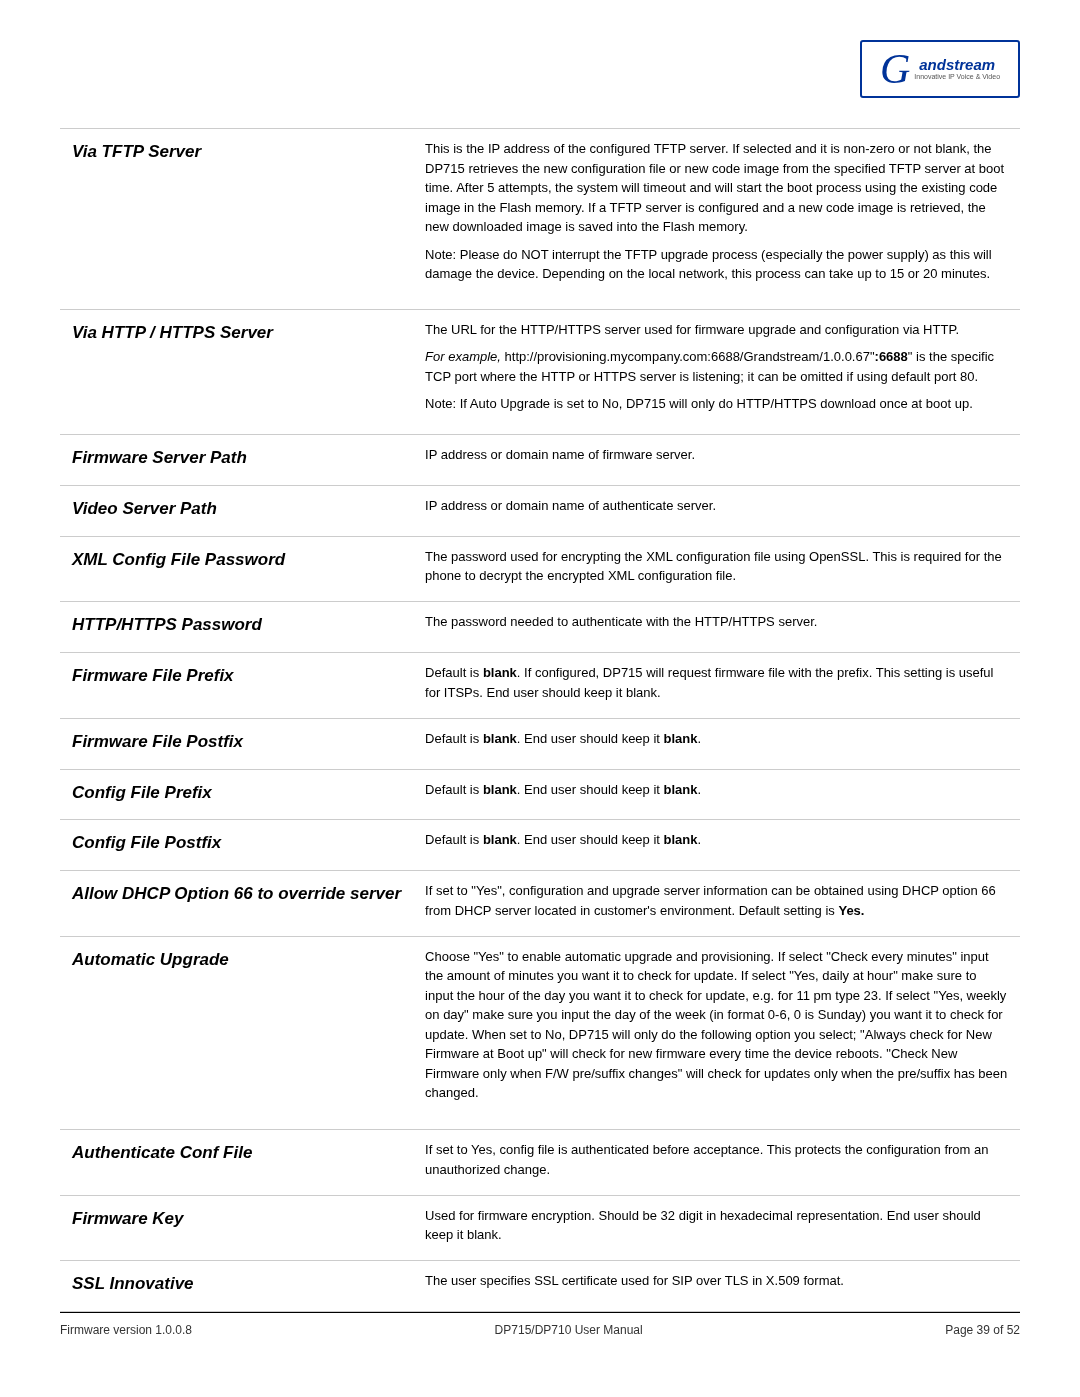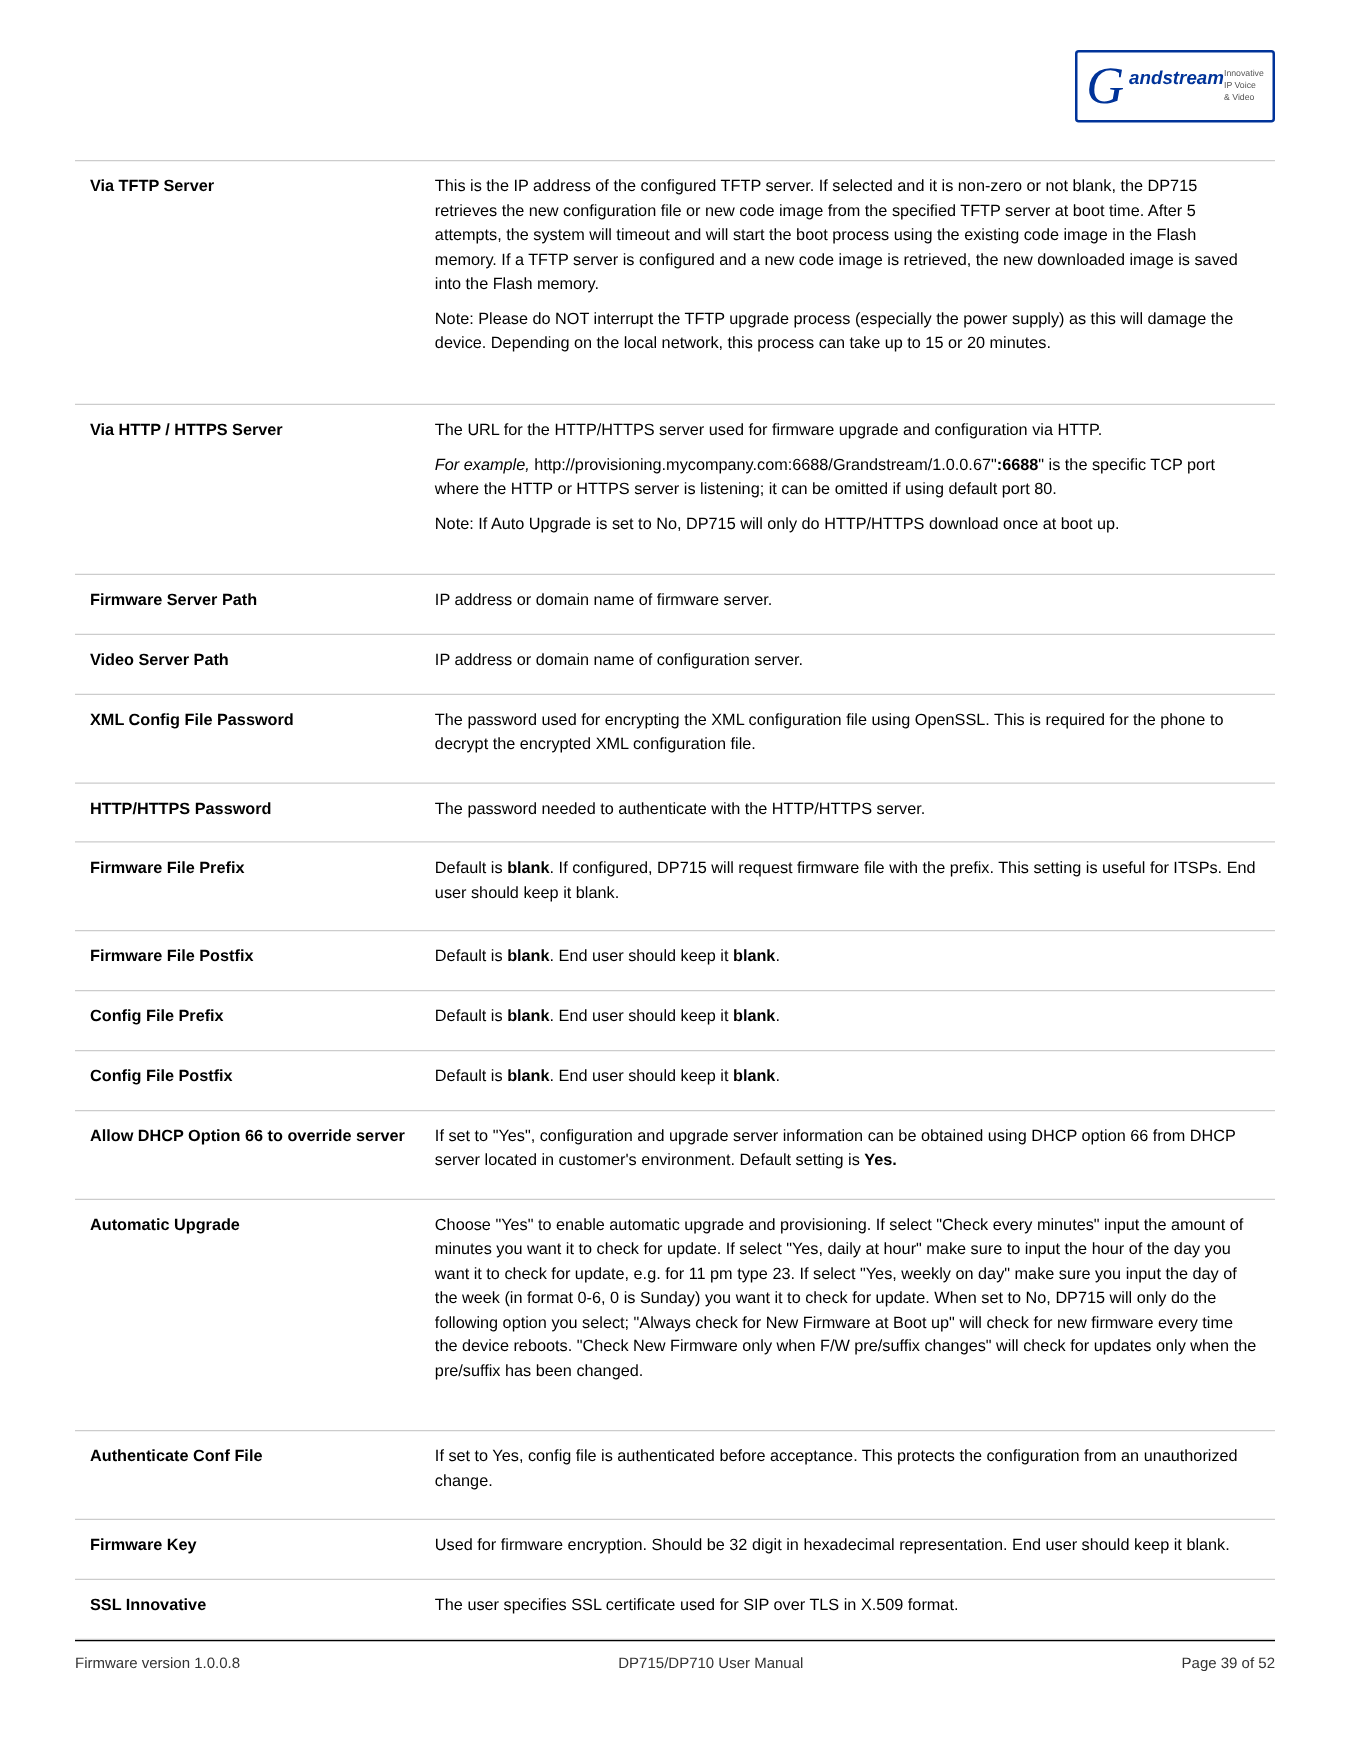--- a/index.html
+++ b/index.html
@@ -36,22 +36,23 @@
       border-top: 1px solid #ccc;
     }
     .content-table td {
       padding: 10px 12px;
       vertical-align: top;
       line-height: 1.5;
     }
     .label-cell {
       width: 200px;
       font-weight: bold;
-      font-size: 13px;
+      font-size: 17px;
       white-space: nowrap;
+      font-style: italic;
     }
     .desc-cell {
       font-size: 13px;
       line-height: 1.55;
     }
     .desc-cell p {
       margin-bottom: 8px;
     }
     .desc-cell p:last-child {
       margin-bottom: 0;
@@ -84,21 +85,22 @@
     .logo-g-big {
       font-size: 42px;
       font-style: italic;
       font-family: Georgia, serif;
       color: #003399;
       line-height: 1;
       margin-right: 4px;
     }
     .logo-right-col {
       display: flex;
-      flex-direction: row;
+      flex-direction: column;
+      align-items: center;
     }
     .logo-andstream {
       font-size: 15px;
       font-weight: bold;
       color: #003399;
       font-style: italic;
       line-height: 1;
     }
     .logo-innovative {
       font-size: 7px;
@@ -142,21 +144,21 @@
         </tr>
         <tr>
           <td class="label-cell">Firmware Server Path</td>
           <td class="desc-cell">
             <p>IP address or domain name of firmware server.</p>
           </td>
         </tr>
         <tr>
           <td class="label-cell">Video Server Path</td>
           <td class="desc-cell">
-            <p>IP address or domain name of configuration server.</p>
+            <p>IP address or domain name of authenticate server.</p>
           </td>
         </tr>
         <tr>
           <td class="label-cell">XML Config File Password</td>
           <td class="desc-cell">
             <p>The password used for encrypting the XML configuration file using OpenSSL. This is required for the phone to decrypt the encrypted XML configuration file.</p>
           </td>
         </tr>
         <tr>
           <td class="label-cell">HTTP/HTTPS Password</td>

